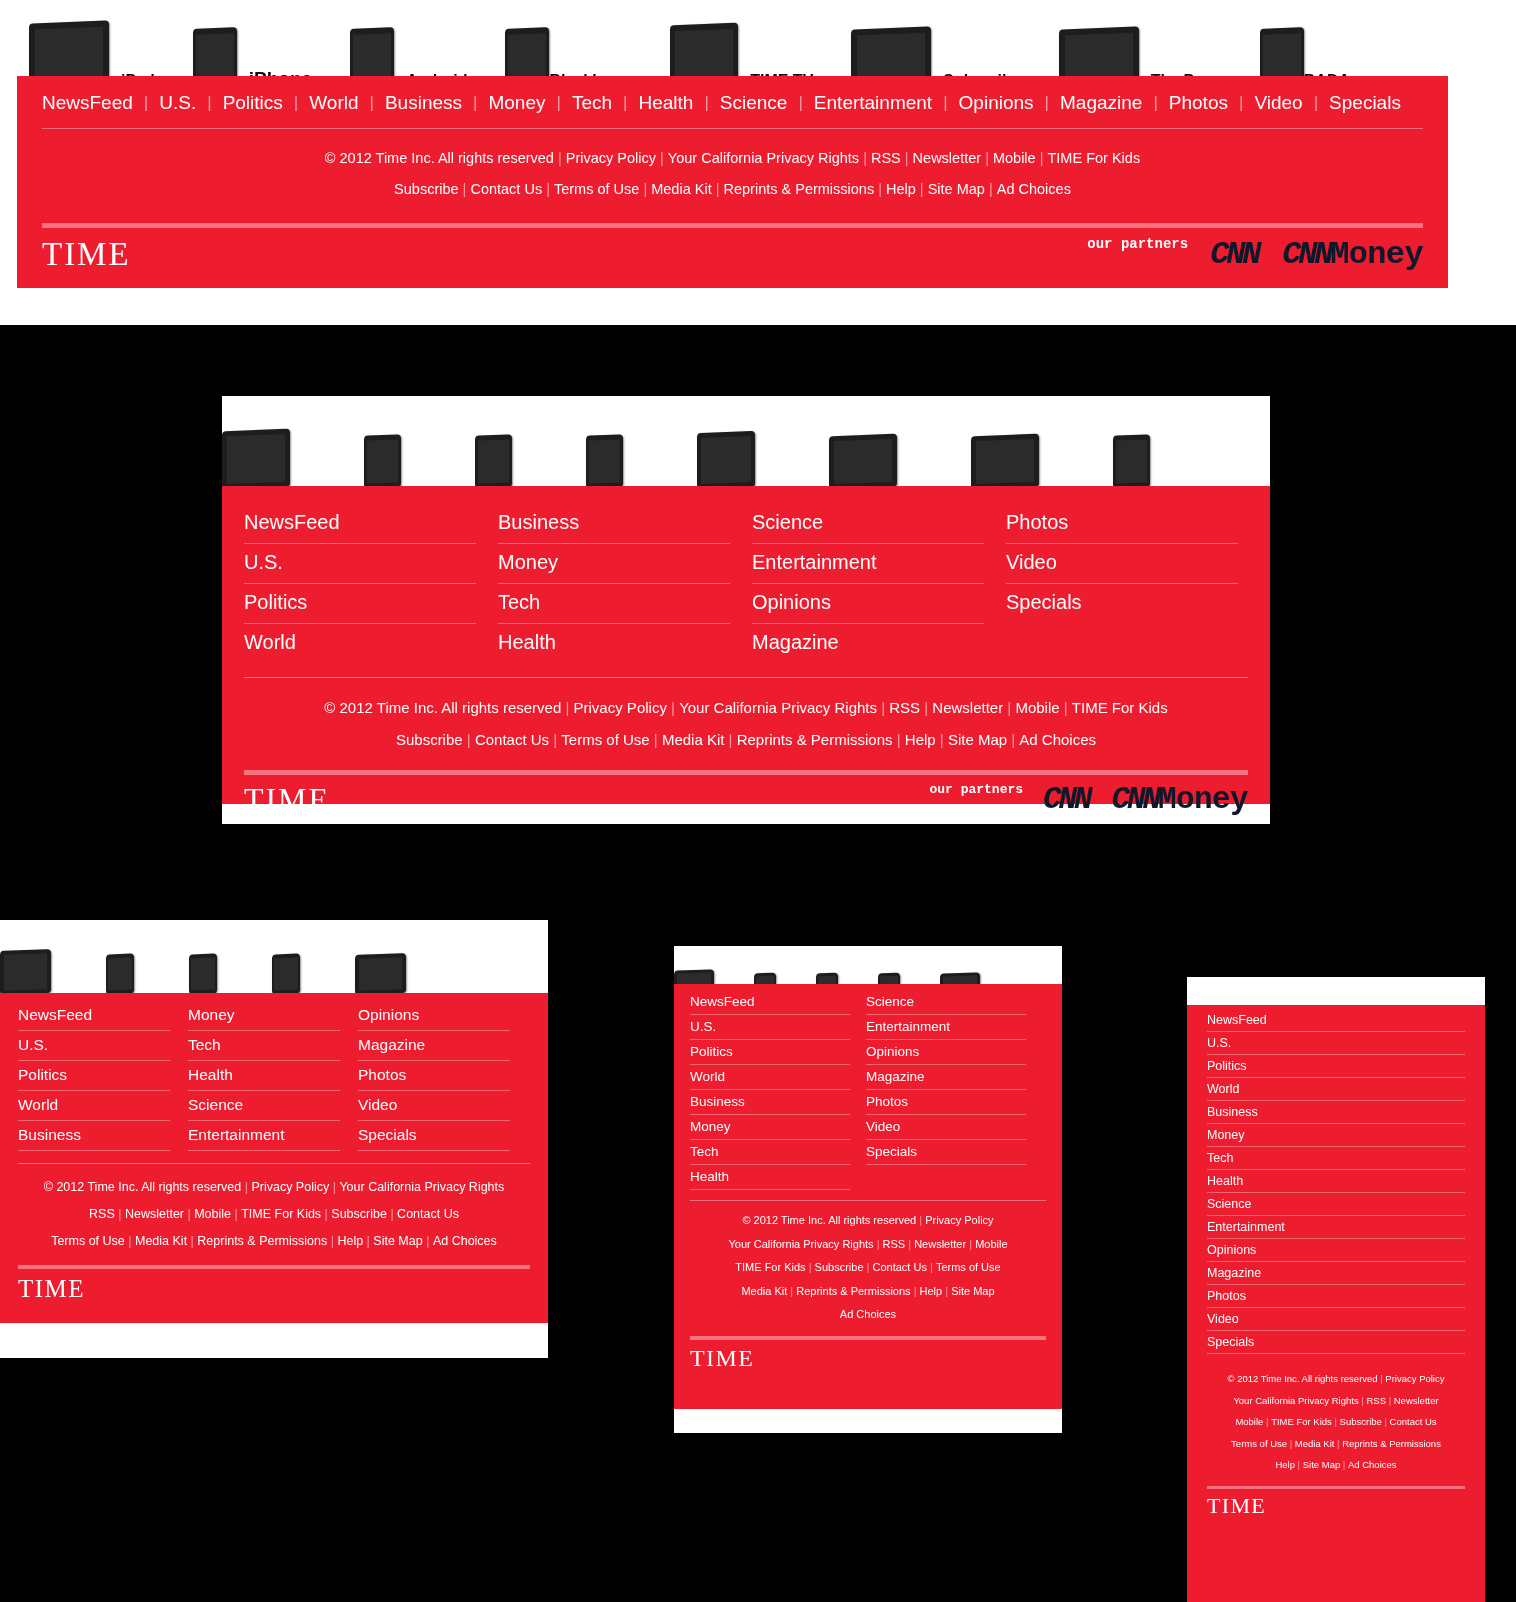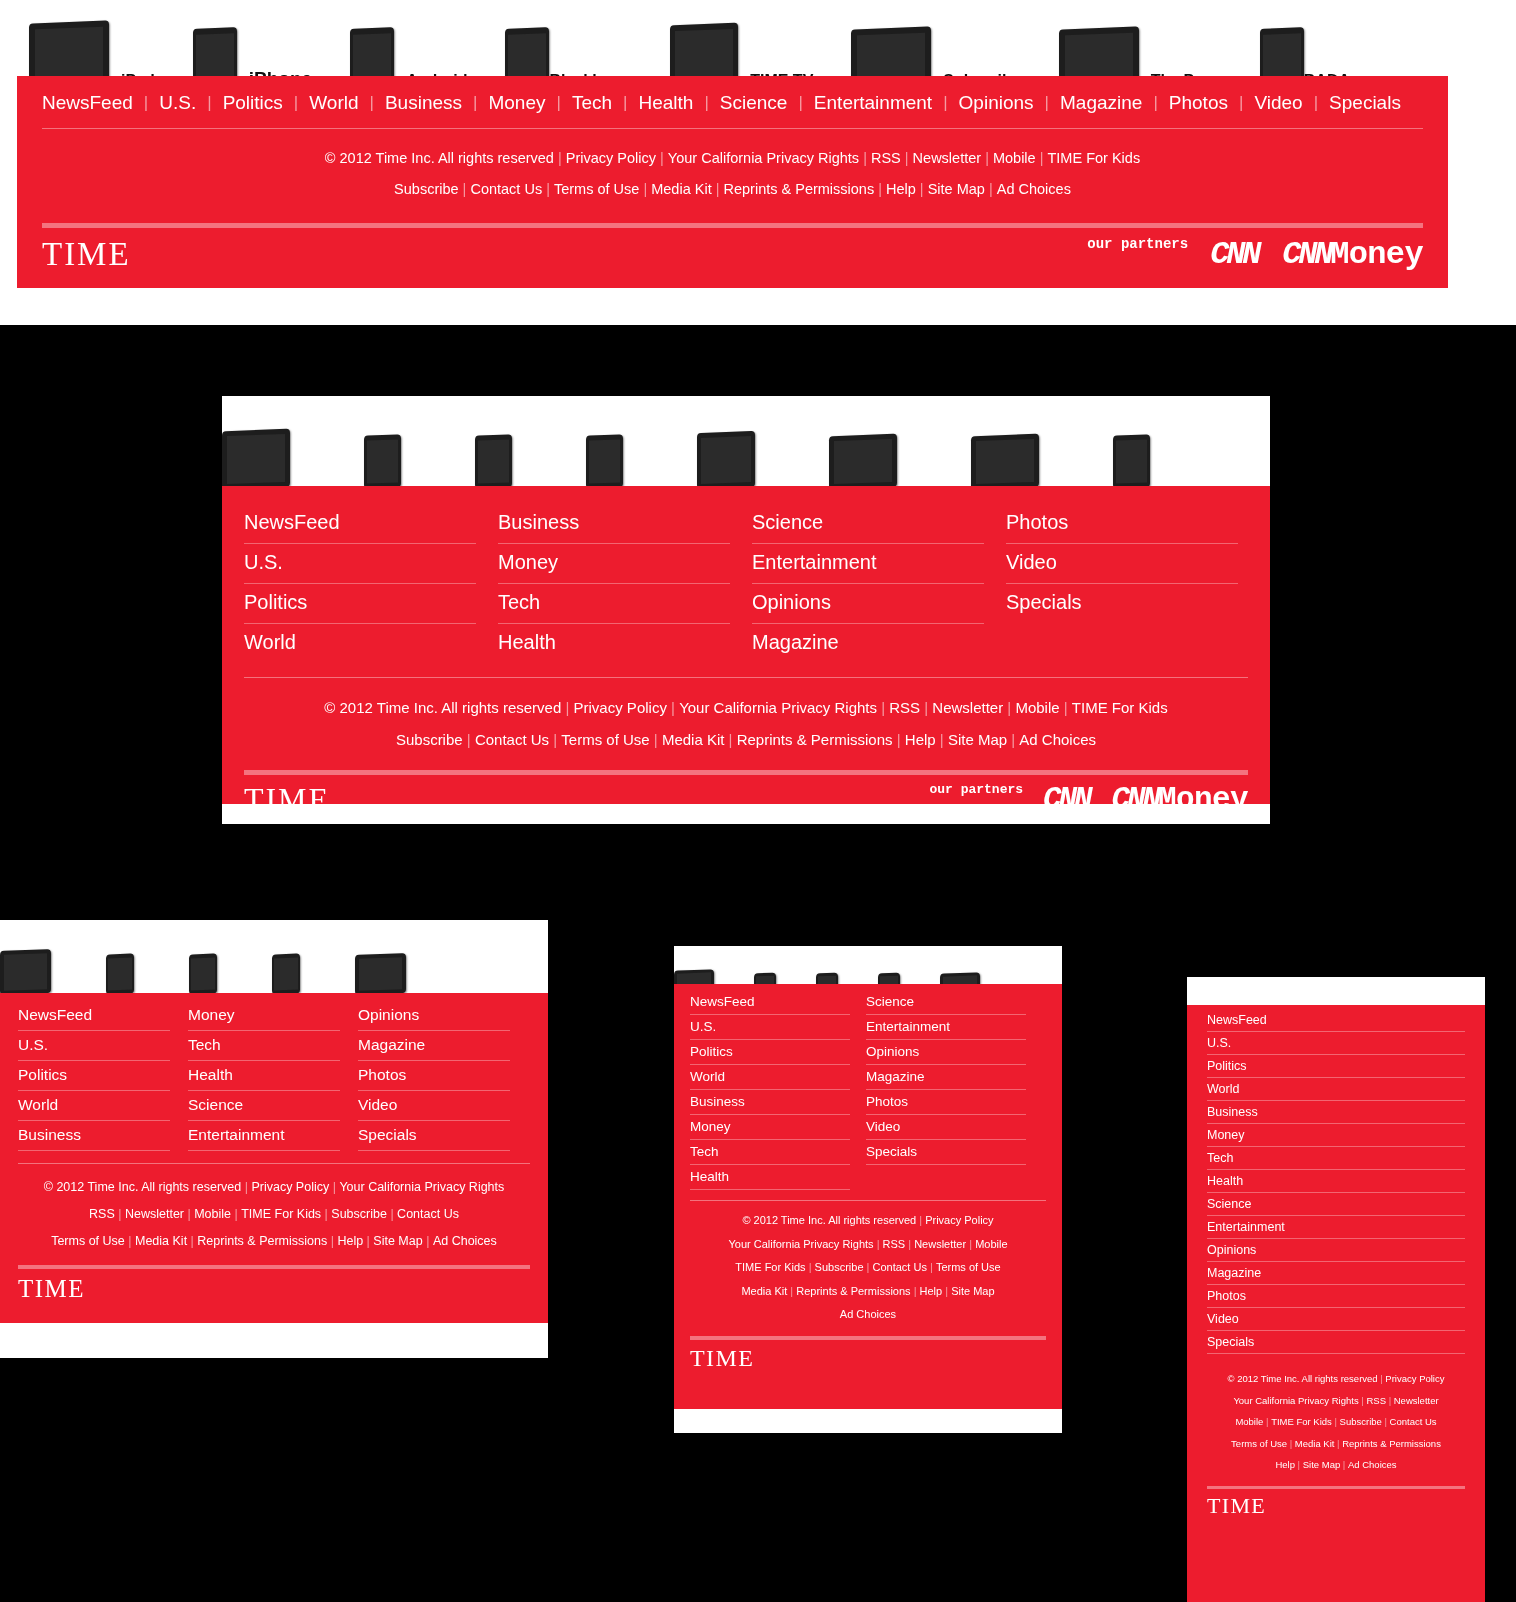--- a/index.html
+++ b/index.html
@@ -61,21 +61,21 @@
 
   .brandrow { display:flex; align-items:center; justify-content:space-between; }
   .time-logo {
     font-family:"Liberation Serif", serif; color:#fff; font-weight:normal;
     letter-spacing:.06em;
   }
   .partners { display:flex; align-items:flex-start;font-family:Liberation Mono, monospace; }
   .our-partners { color:#fff; font-weight:bold; }
   .cnn-mark {
     display:inline-block; font-weight:bold; font-style:italic;
-    color:#ffffff; letter-spacing:-.1em;
+    color:#0f172a; letter-spacing:-.1em;
     -webkit-text-stroke:0px;
   }
   .money-word { font-style:normal; letter-spacing:-.02em; }
 
   
   #panel1 { left:0; top:0; width:1516px; height:325px; background:#fff; }
   #panel1 .devices { height:78px; padding:12px; }
   #panel1 .device { margin-right:0; }
   #panel1 .red-body { position:absolute; left:17px; top:76px; width:1431px; height:212px; }
   #panel1 .navrow { padding:16px 25px 0 25px; font-size:19px; }

